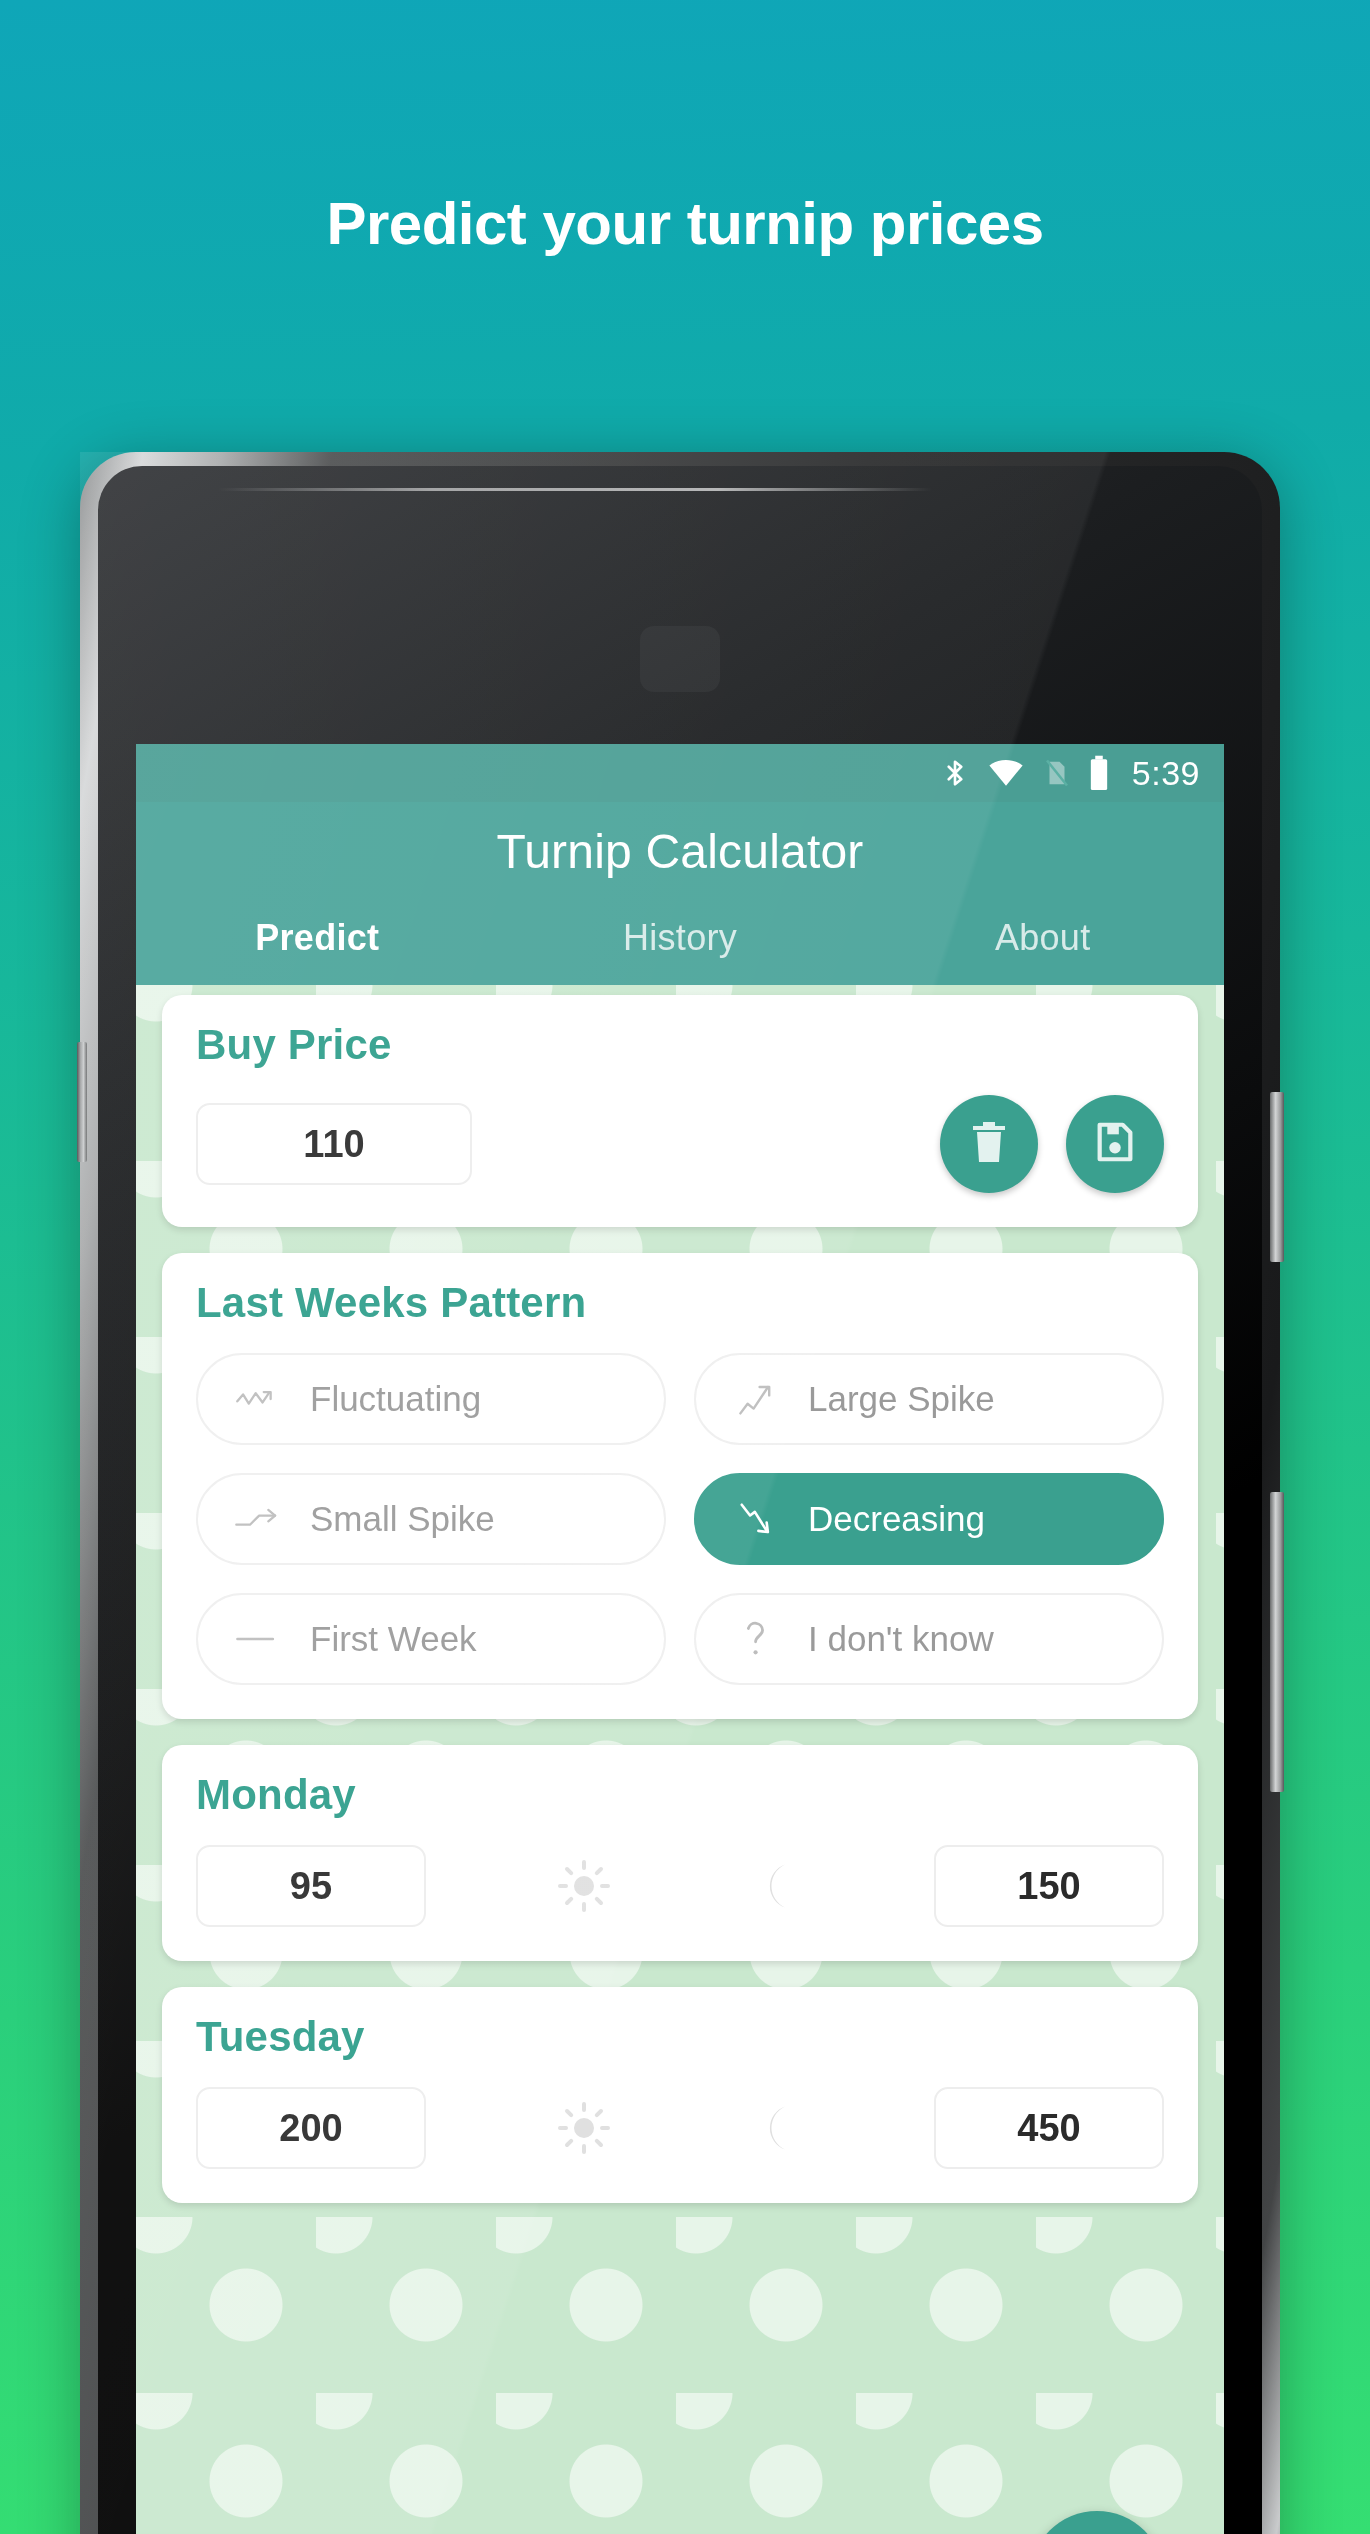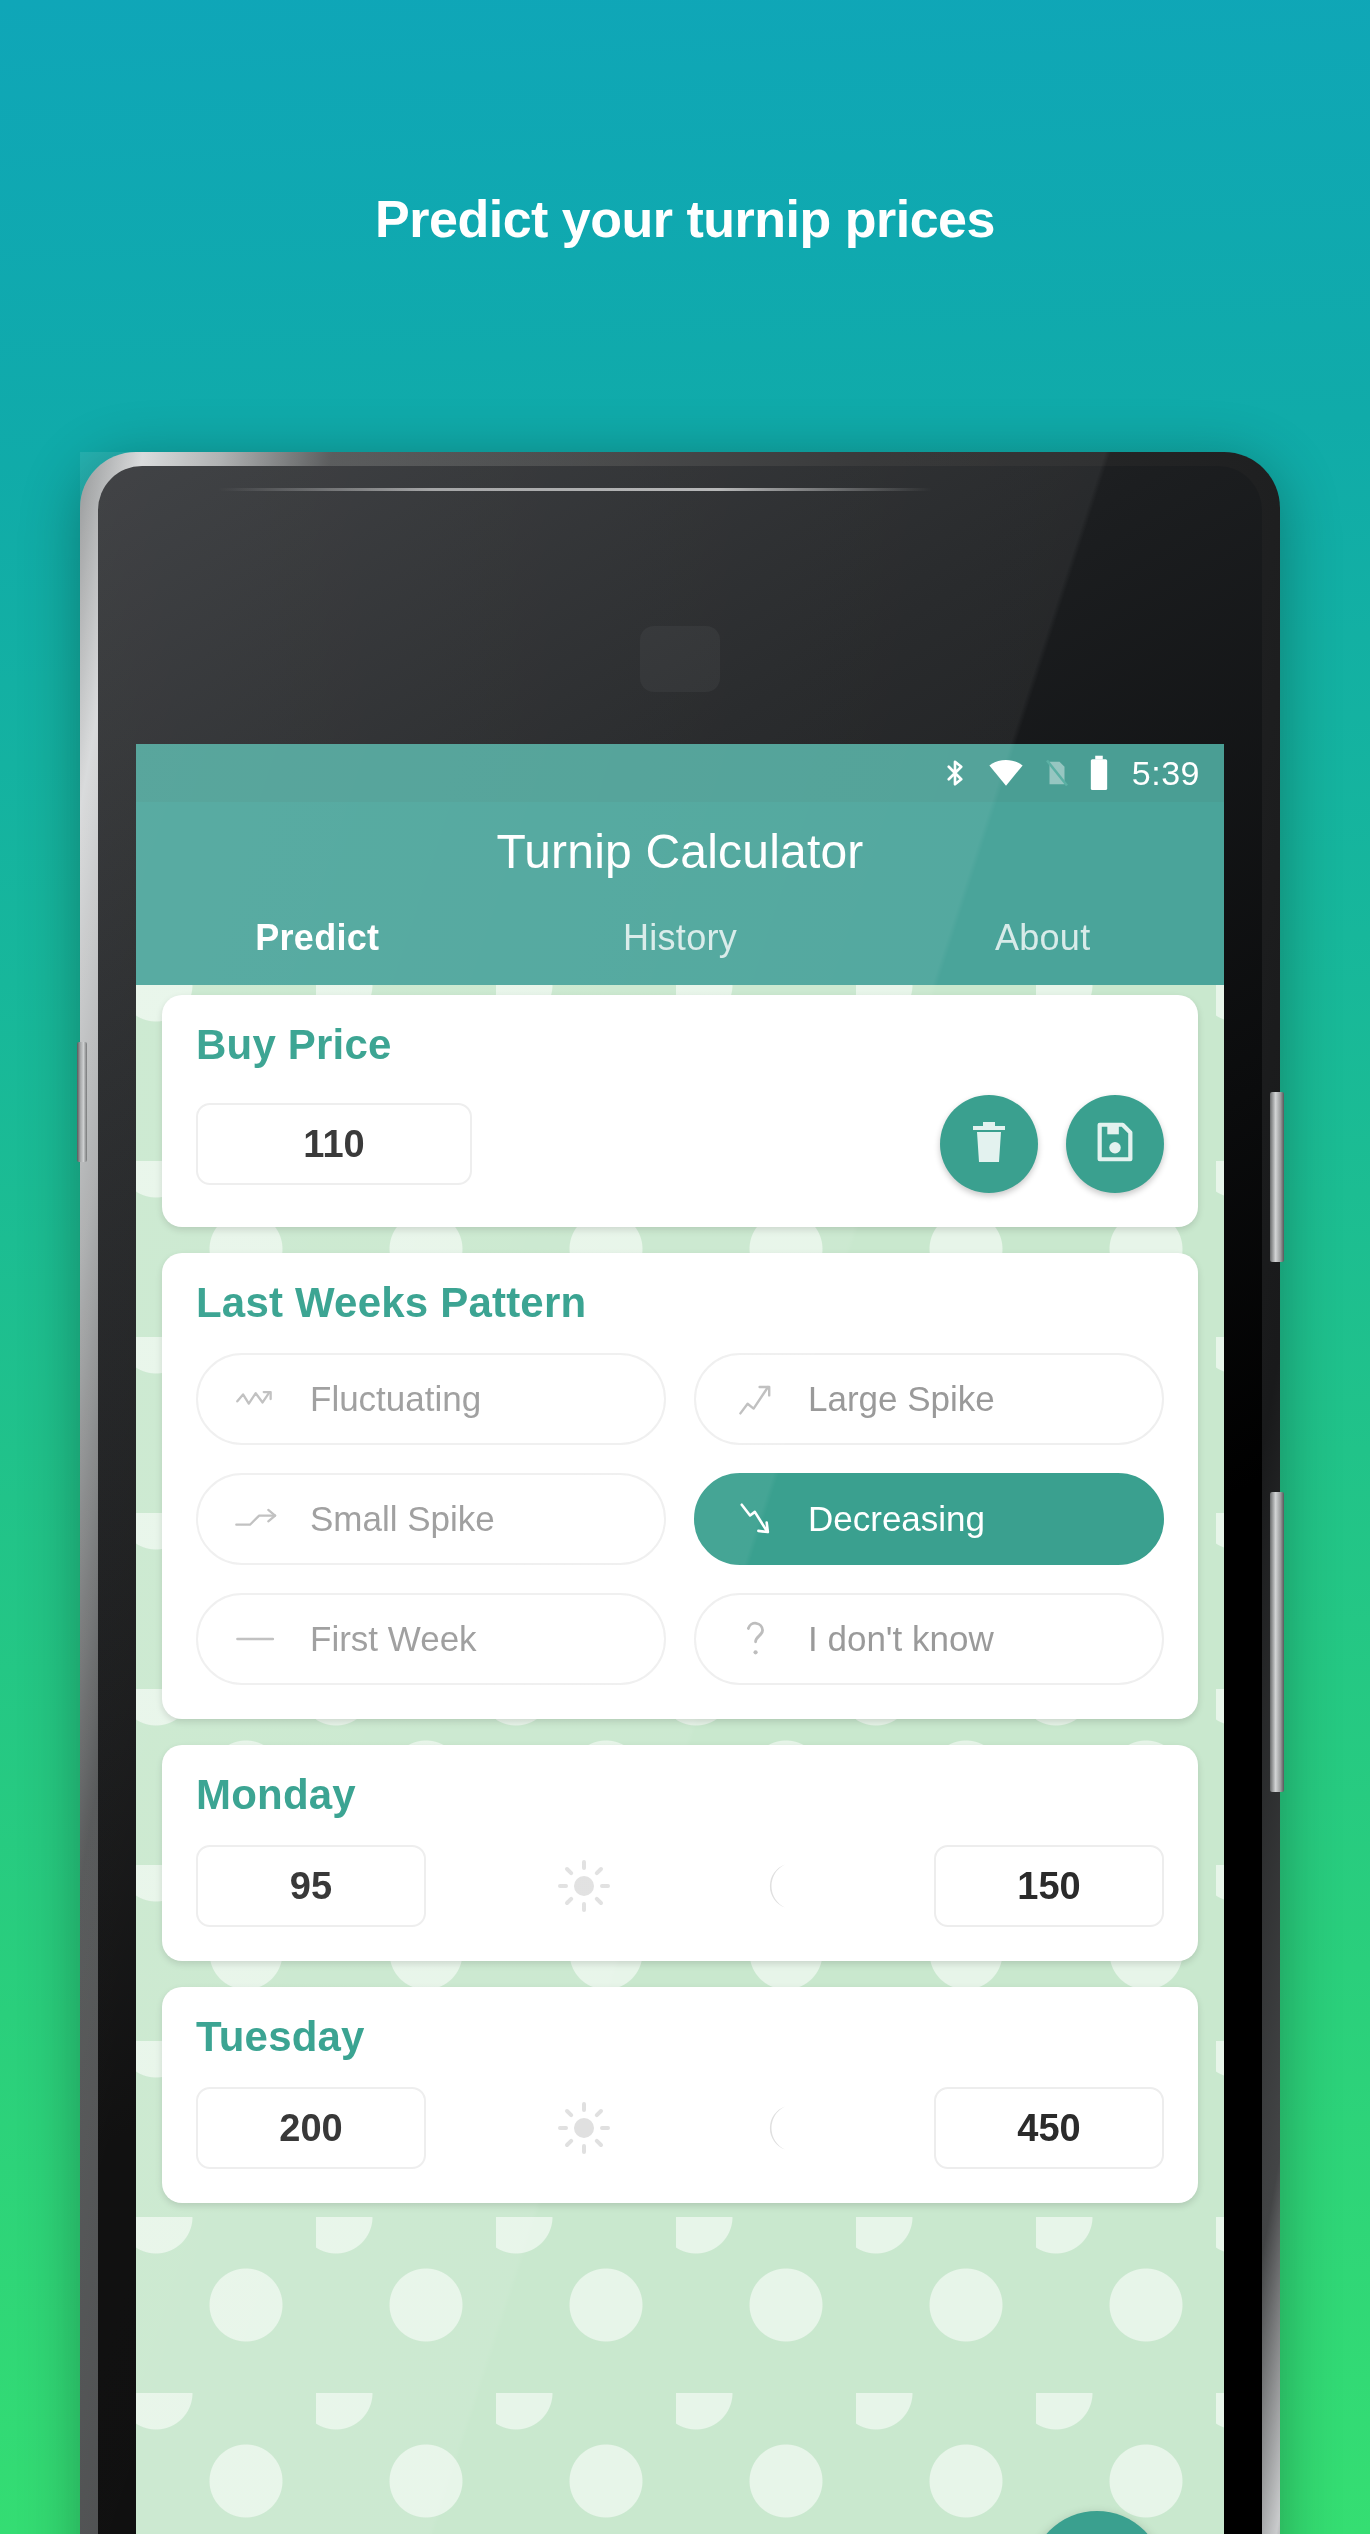--- a/index.html
+++ b/index.html
@@ -9,21 +9,21 @@
     background: linear-gradient(178deg, #0FA6B8 0%, #10ABA9 18%, #17B79B 38%, #21C389 58%, #2ACF7C 78%, #35DE72 100%);
     position: relative;
   }
 
   
   .promo-title {
     position: absolute;
     top: 192px; left: 0; width: 100%;
     text-align: center;
     color: #ffffff;
-    font-size: 52px;
+    font-size: 60px;
     font-weight: bold;
     letter-spacing: -0.5px;
     line-height: 1.05;
     white-space: nowrap;
   }
 
   
   .phone {
     position: absolute;
     left: 80px;

